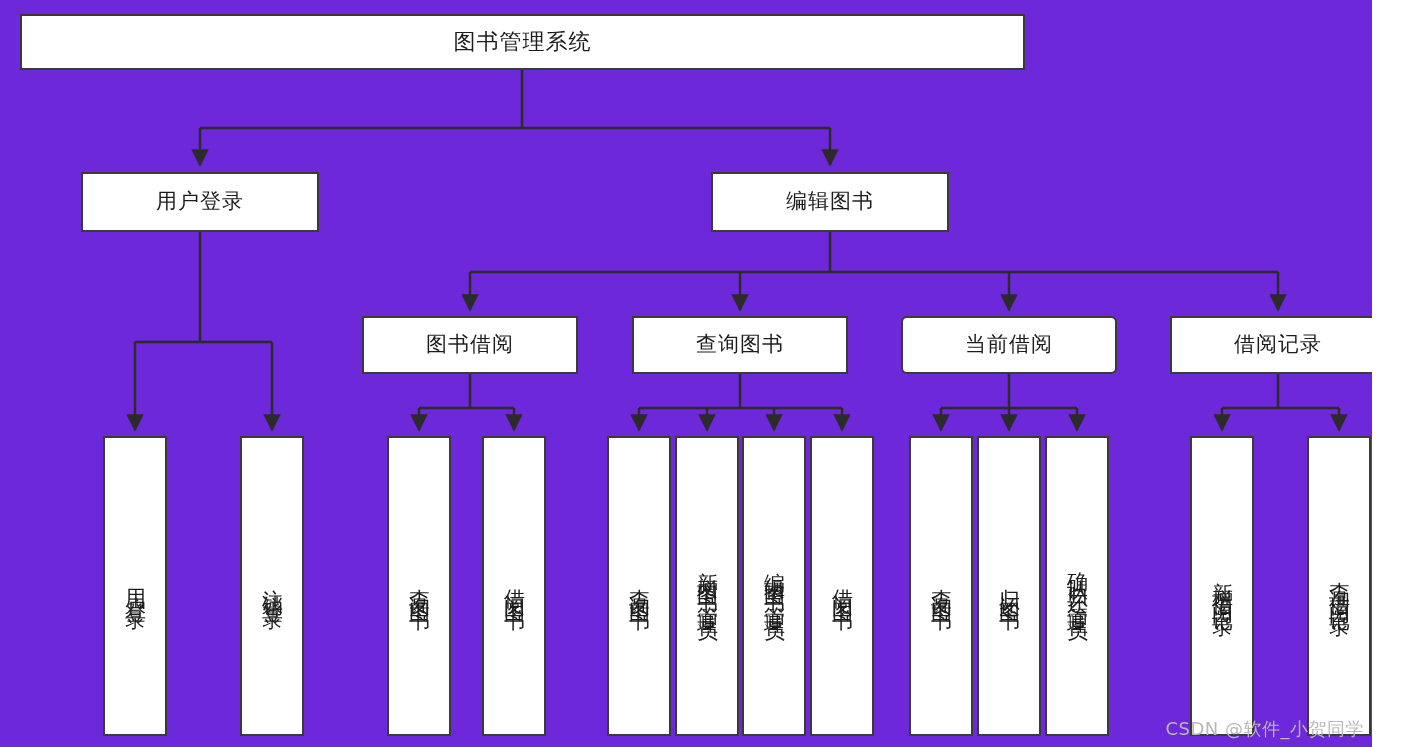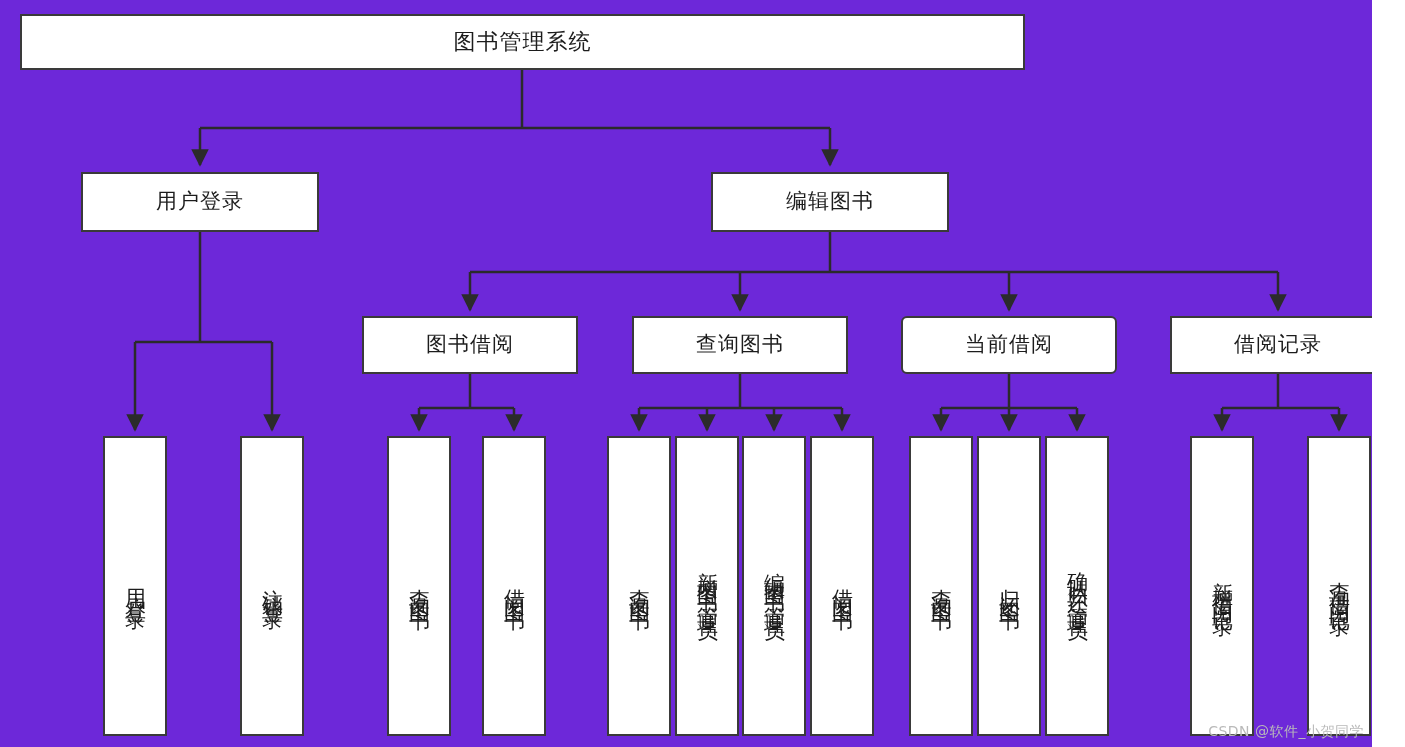--- a/index.html
+++ b/index.html
@@ -57,21 +57,21 @@
     display: block;
     white-space: nowrap;
   }
   #root-node {
     font-size: 22px;
   }
   #watermark {
     position: absolute;
     right: 8px;
     bottom: 6px;
-    font-size: 14px;
+    font-size: 18px;
     color: #b9b9b9;
     letter-spacing: 0.5px;
     white-space: nowrap;
     pointer-events: none;
   }
 </style>
 </head>
 <body>
 
 <div id="diagram-root">

